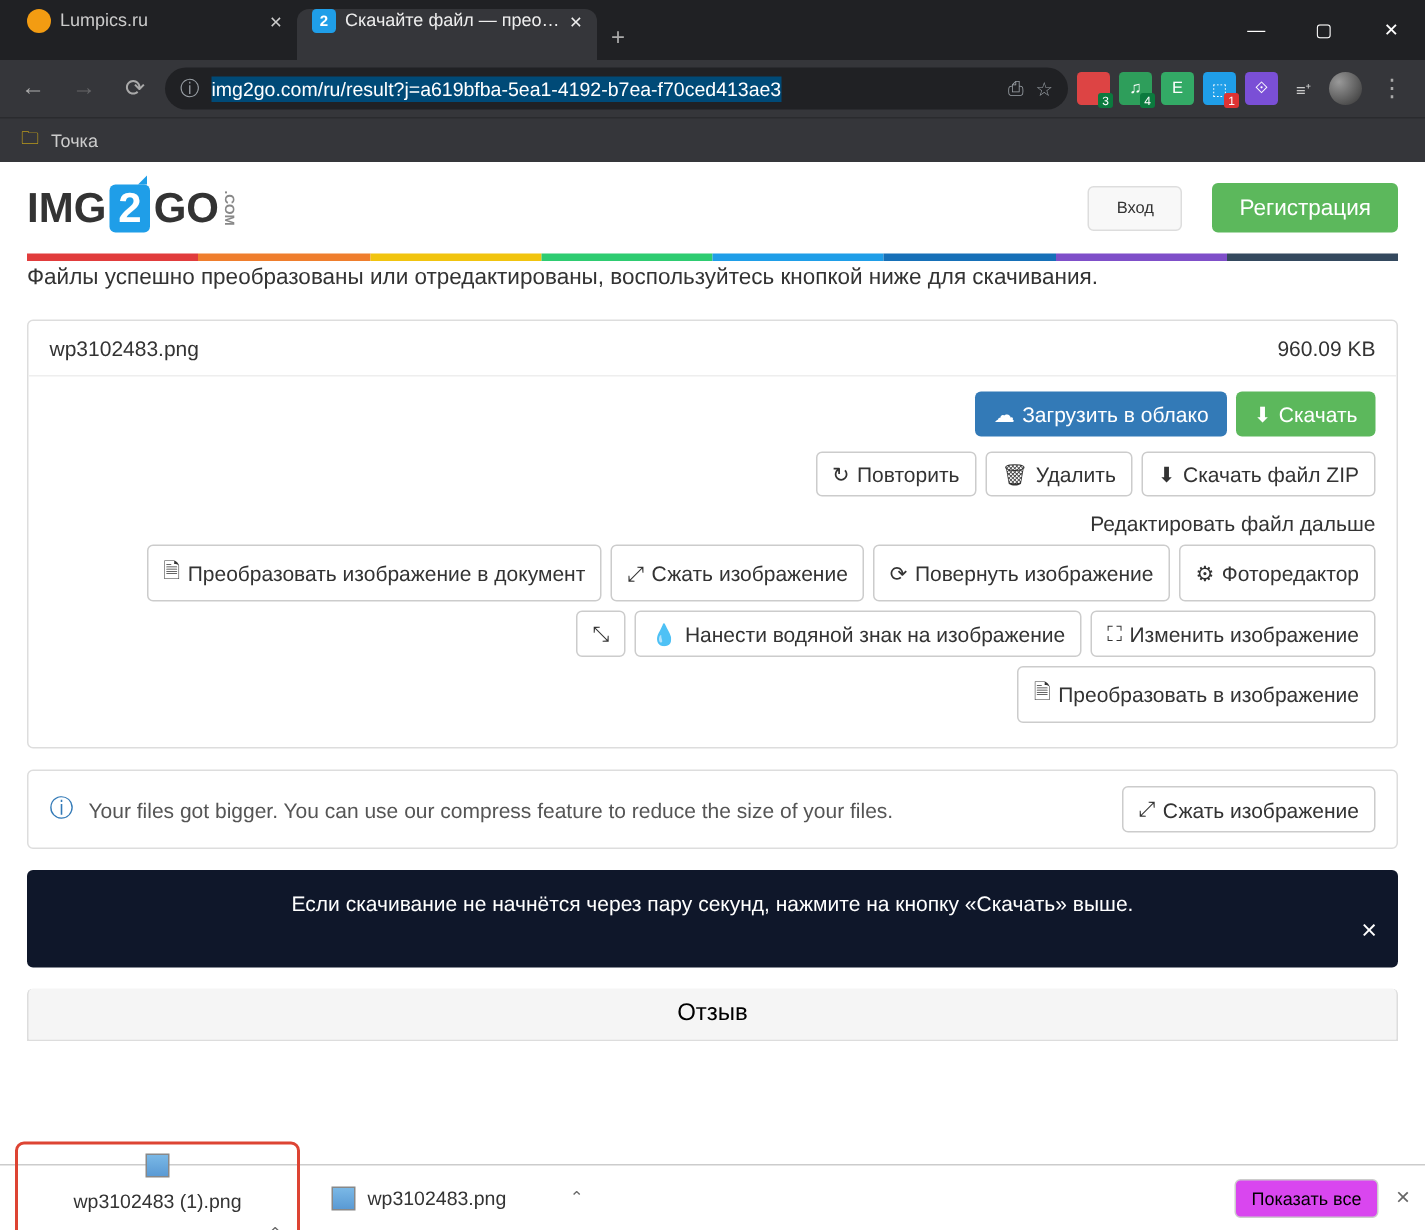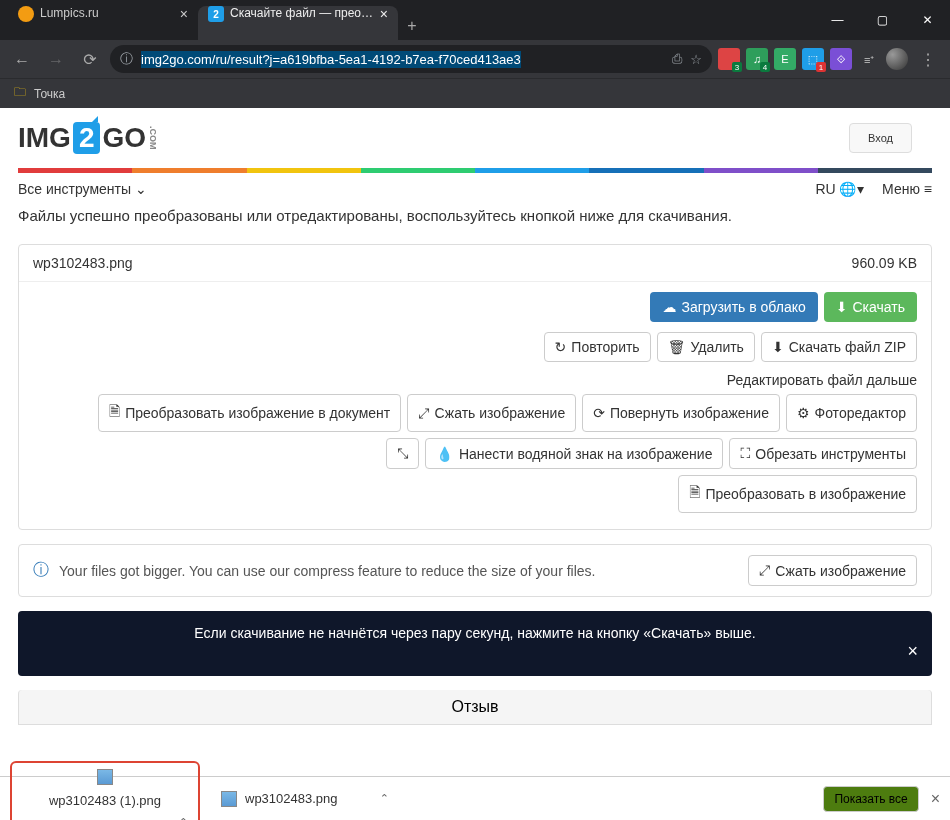--- a/index.html
+++ b/index.html
@@ -71,21 +71,21 @@
 
 .review-header { border: 1px solid #ddd; border-top: none; padding: 8px; text-align: center; font-size: 16px; background: #f5f5f5; margin-top: 14px; border-radius: 4px 4px 0 0; }
 
 
 .download-shelf { position: absolute; bottom: 0; left: 0; right: 0; height: 44px; background: #fff; border-top: 1px solid #ccc; display: flex; align-items: center; padding: 0 10px; gap: 10px; }
 .dl-item { display: flex; align-items: center; gap: 8px; padding: 4px 10px; font-size: 13px; color: #333; border: 1px solid transparent; border-radius: 14px; min-width: 190px; }
 .dl-item.highlight { border: 2.5px solid #d43; border-radius: 6px; padding: 6px 10px; flex-direction: column; }
 .dl-item .file-icon { width: 16px; height: 16px; background: linear-gradient(#7ab8e6, #5a9ad4); border: 1px solid #888; }
 .dl-item .chev { margin-left: auto; color: #666; font-size: 11px; }
 .shelf-right { margin-left: auto; display: flex; align-items: center; gap: 12px; }
-.show-all { border: 1px solid #ccc; background: #4d7c0f; padding: 5px 10px; border-radius: 4px; font-size: 12px; }
+.show-all { border: 1px solid #ccc; background: #d946ef; padding: 5px 10px; border-radius: 4px; font-size: 12px; }
 .shelf-close { font-size: 16px; color: #666; cursor: pointer; }
 </style>
 </head>
 <body>
 
 <div class="titlebar">
   <div class="tab">
     <span class="favicon" style="background:#f39c12;border-radius:50%;"></span>
     <span class="title">Lumpics.ru</span>
     <span class="close">×</span>
@@ -134,40 +134,34 @@
   <div class="page-inner">
     <div class="site-header">
       <div class="logo">
         <span>IMG</span>
         <span class="two">2</span>
         <span>GO</span>
         <span class="com">.COM</span>
       </div>
       <div class="spacer"></div>
       <button class="btn-outline">Вход</button>
+      <button class="btn-green">Регистрация</button>
     </div>
 
     <div class="rainbow">
       <div style="background:#e13c3c"></div>
         <div style="background:#ef7e2d"></div>
         <div style="background:#f1c40f"></div>
         <div style="background:#2ecc71"></div>
         <div style="background:#1f9ee8"></div>
         <div style="background:#1670b8"></div>
         <div style="background:#7f4fc9"></div>
         <div style="background:#34495e"></div>
     </div>
 
-    <div class="subnav">
-      <span><span>Все инструменты</span> <span>⌄</span></span>
-      <div class="right">
-        <span><span>RU</span> <span>🌐</span><span>▾</span></span>
-        <span><span>Меню</span> <span>≡</span></span>
-      </div>
-    </div>
 
     <p class="subtitle">Файлы успешно преобразованы или отредактированы, воспользуйтесь кнопкой ниже для скачивания.</p>
 
     <div class="card">
       <div class="file-row">
         <span>wp3102483.png</span>
         <span class="size">960.09 KB</span>
       </div>
       <div class="actions">
         <div class="actions-row">
@@ -216,21 +210,21 @@
         <div class="tool-row">
           <button class="btn-light">
               <span>⤡</span>
             </button>
           <button class="btn-light">
               <span>💧</span>
               <span>Нанести водяной знак на изображение</span>
             </button>
           <button class="btn-light">
               <span>⛶</span>
-              <span>Обрезать инструменты</span>
+              <span>Изменить изображение</span>
             </button>
         </div>
         <div class="tool-row">
           <button class="btn-light">
               <span>🗎</span>
               <span>Преобразовать в изображение</span>
             </button>
         </div>
       </div>
     </div>

